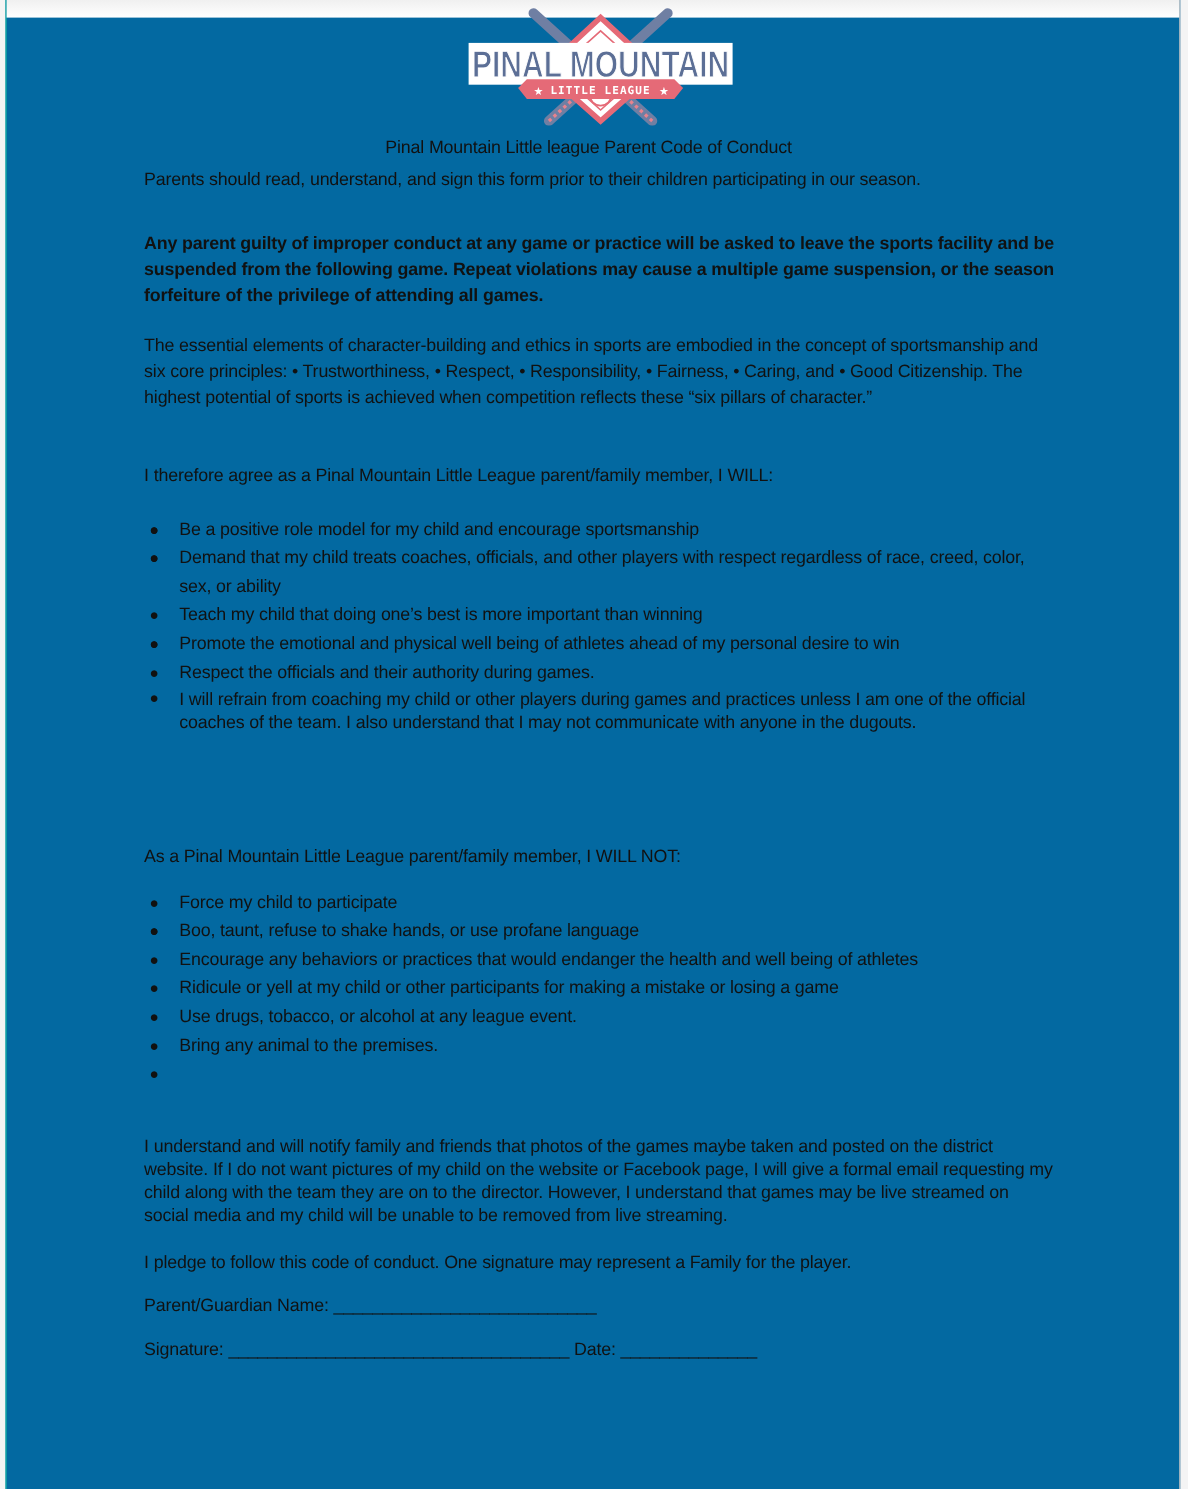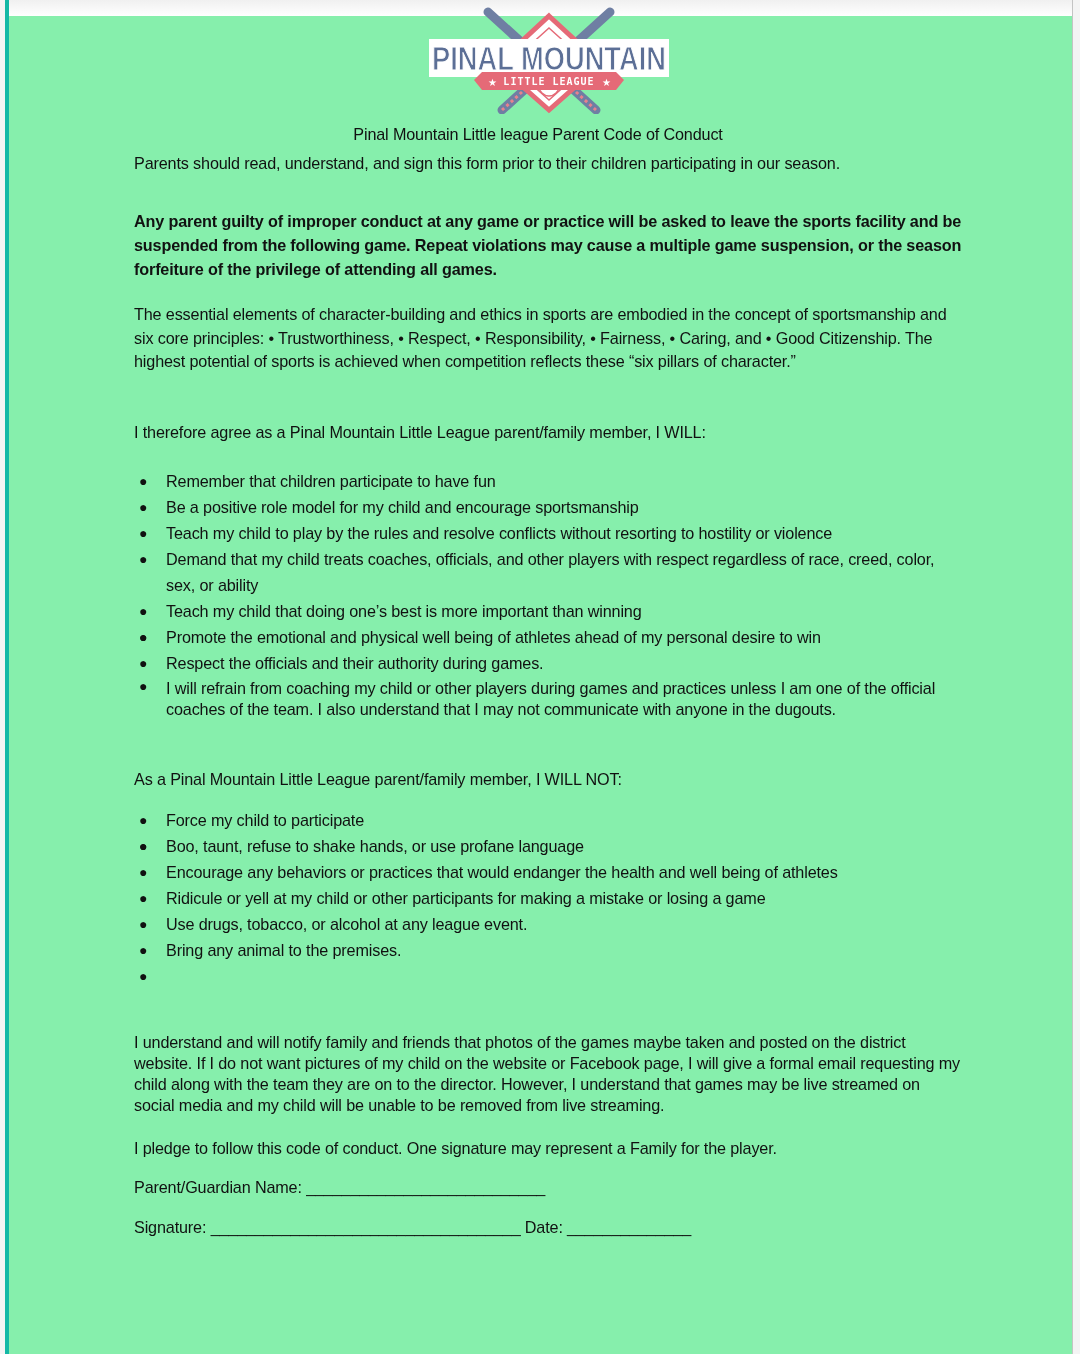--- a/index.html
+++ b/index.html
@@ -5,22 +5,22 @@
   html, body { margin: 0; padding: 0; }
   body {
     width: 1080px; height: 1354px; overflow: hidden;
     background: #f4f4f4;
     font-family: "Liberation Sans", "DejaVu Sans", sans-serif;
     color: #111;
     position: relative;
   }
   .page {
     position: absolute; left: 5px; top: 0; width: 1068px; height: 1354px;
-    background: #86efac;
-    border-left: 4px solid #14b8a6;
+    background: #0369a1;
+    border-left: 1px solid #14b8a6;
     border-right: 1px solid #c4c4c4;
     box-sizing: border-box;
   }
   .topfade {
     position: absolute; left: 0; top: 0; right: 0; height: 16px;
     background: linear-gradient(#f0f0f0, #ffffff);
   }
   .logo { position: absolute; left: 417px; top: 6px; width: 246px; height: 108px; }
   .content { position: absolute; left: 125px; top: 0; width: 830px; font-size: 16.2px; letter-spacing: -0.15px; }
   .title {
@@ -70,23 +70,23 @@
 
     <div class="p" style="top:152px;">Parents should read, understand, and sign this form prior to their children participating in our season.</div>
 
     <div class="p bold" style="top:209px;">Any parent guilty of improper conduct at any game or practice will be asked to leave the sports facility and be suspended from the following game. Repeat violations may cause a multiple game suspension, or the season forfeiture of the privilege of attending all games.</div>
 
     <div class="p" style="top:303px;">The essential elements of character-building and ethics in sports are embodied in the concept of sportsmanship and six core principles: • Trustworthiness, • Respect, • Responsibility, • Fairness, • Caring, and • Good Citizenship. The highest potential of sports is achieved when competition reflects these “six pillars of character.”</div>
 
     <div class="p" style="top:421px;">I therefore agree as a Pinal Mountain Little League parent/family member, I WILL:</div>
 
     <ul class="list" style="top:468px;">
-      <li><span class="bullet">●</span><span>Remember that children participate to have fun</span></li>
+      <li><span class="bullet">●</span></li>
       <li><span class="bullet">●</span><span>Be a positive role model for my child and encourage sportsmanship</span></li>
-      <li><span class="bullet">●</span><span>Teach my child to play by the rules and resolve conflicts without resorting to hostility or violence</span></li>
+      <li><span class="bullet">●</span></li>
       <li><span class="bullet">●</span><span>Demand that my child treats coaches, officials, and other players with respect regardless of race, creed, color, sex, or ability</span></li>
       <li><span class="bullet">●</span><span>Teach my child that doing one’s best is more important than winning</span></li>
       <li><span class="bullet">●</span></li>
       <li><span class="bullet">●</span><span>Promote the emotional and physical well being of athletes ahead of my personal desire to win</span></li>
       <li><span class="bullet">●</span><span>Respect the officials and their authority during games.</span></li>
       <li class="tight"><span class="bullet">●</span><span>I will refrain from coaching my child or other players during games and practices unless I am one of the official coaches of the team. I also understand that I may not communicate with anyone in the dugouts.</span></li>
     </ul>
 
     <div class="p" style="top:768px;">As a Pinal Mountain Little League parent/family member, I WILL NOT:</div>
 

